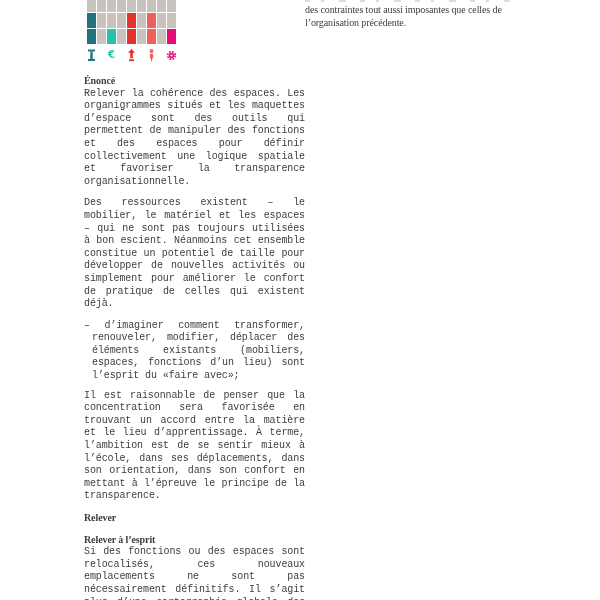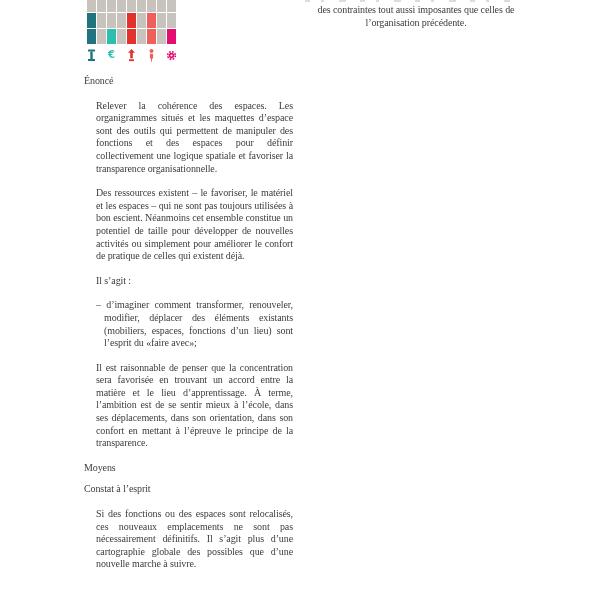--- a/index.html
+++ b/index.html
@@ -46,34 +46,34 @@
   .right-col { position: absolute; left: 305px; top: 0; width: 222px; }
   .clipped-fragments {
     height: 2px;
     width: 205px;
     opacity: 0.30;
     background: repeating-linear-gradient(90deg,
       #8a8a8a 0 5px, transparent 5px 16px,
       #8a8a8a 16px 19px, transparent 19px 34px,
       #8a8a8a 34px 41px, transparent 41px 55px);
   }
-  .right-col p { margin: 2px 0 0 0; text-align: center; }
+  .right-col p { margin: 2px 0 0 0; text-align: left; }
 
   
   .left-col { position: absolute; left: 84px; top: 75px; width: 221px; }
   .left-col section { margin-top: 9px; }
   .left-col section:first-child { margin-top: 0; }
   h3 {
     margin: 0;
     font-size: 10px;
     line-height: 12.6px;
-    font-weight: 400;
+    font-weight: 700;
     color: #3d3d3d;
   }
-  .left-col p { margin: 12px; text-align: justify; }
+  .left-col p { margin: 0; text-align: justify; font-family: Liberation Mono, monospace; }
   .bullet { padding-left: 8px; text-indent: -8px; }
   .after-bullets { margin-top: 7px !important; }
 </style>
 </head>
 <body>
 
 <div class="page">
 
   <div class="chart">
     <div class="grid">
@@ -142,32 +142,31 @@
   </div>
 
   <div class="left-col">
 
     <section>
       <h3>Énoncé</h3>
       <p>Relever la cohérence des espaces. Les organigrammes situés et les maquettes d’espace sont des outils qui permettent de manipuler des fonctions et des espaces pour définir collectivement une logique spatiale et favoriser la transparence organisationnelle.</p>
     </section>
 
     <section>
-      <p>Des ressources existent – le favoriser, le matériel et les espaces – qui ne sont pas toujours utilisées à bon escient. Néanmoins cet ensemble constitue un potentiel de taille pour développer de nouvelles activités ou simplement pour améliorer le confort de pratique de celles qui existent déjà.</p>
+      <p>Des ressources existent – le mobilier, le matériel et les espaces – qui ne sont pas toujours utilisées à bon escient. Néanmoins cet ensemble constitue un potentiel de taille pour développer de nouvelles activités ou simplement pour améliorer le confort de pratique de celles qui existent déjà.</p>
     </section>
 
     <section>
-      <p>Il s’agit :</p>
       <p class="bullet">– d’imaginer comment transformer, renouveler, modifier, déplacer des éléments existants (mobiliers, espaces, fonctions d’un lieu) sont l’esprit du «faire avec»;</p>
       <p class="after-bullets">Il est raisonnable de penser que la concentration sera favorisée en trouvant un accord entre la matière et le lieu d’apprentissage. À terme, l’ambition est de se sentir mieux à l’école, dans ses déplacements, dans son orientation, dans son confort en mettant à l’épreuve le principe de la transparence.</p>
     </section>
 
     <section>
-      <h3>Moyens</h3>
+      <h3>Relever</h3>
     </section>
 
     <section>
-      <h3>Constat à l’esprit</h3>
+      <h3>Relever à l’esprit</h3>
       <p>Si des fonctions ou des espaces sont relocalisés, ces nouveaux emplacements ne sont pas nécessairement définitifs. Il s’agit plus d’une cartographie globale des possibles que d’une nouvelle marche à suivre.</p>
     </section>
 
   </div>
 </div>
 
 </body></html>

